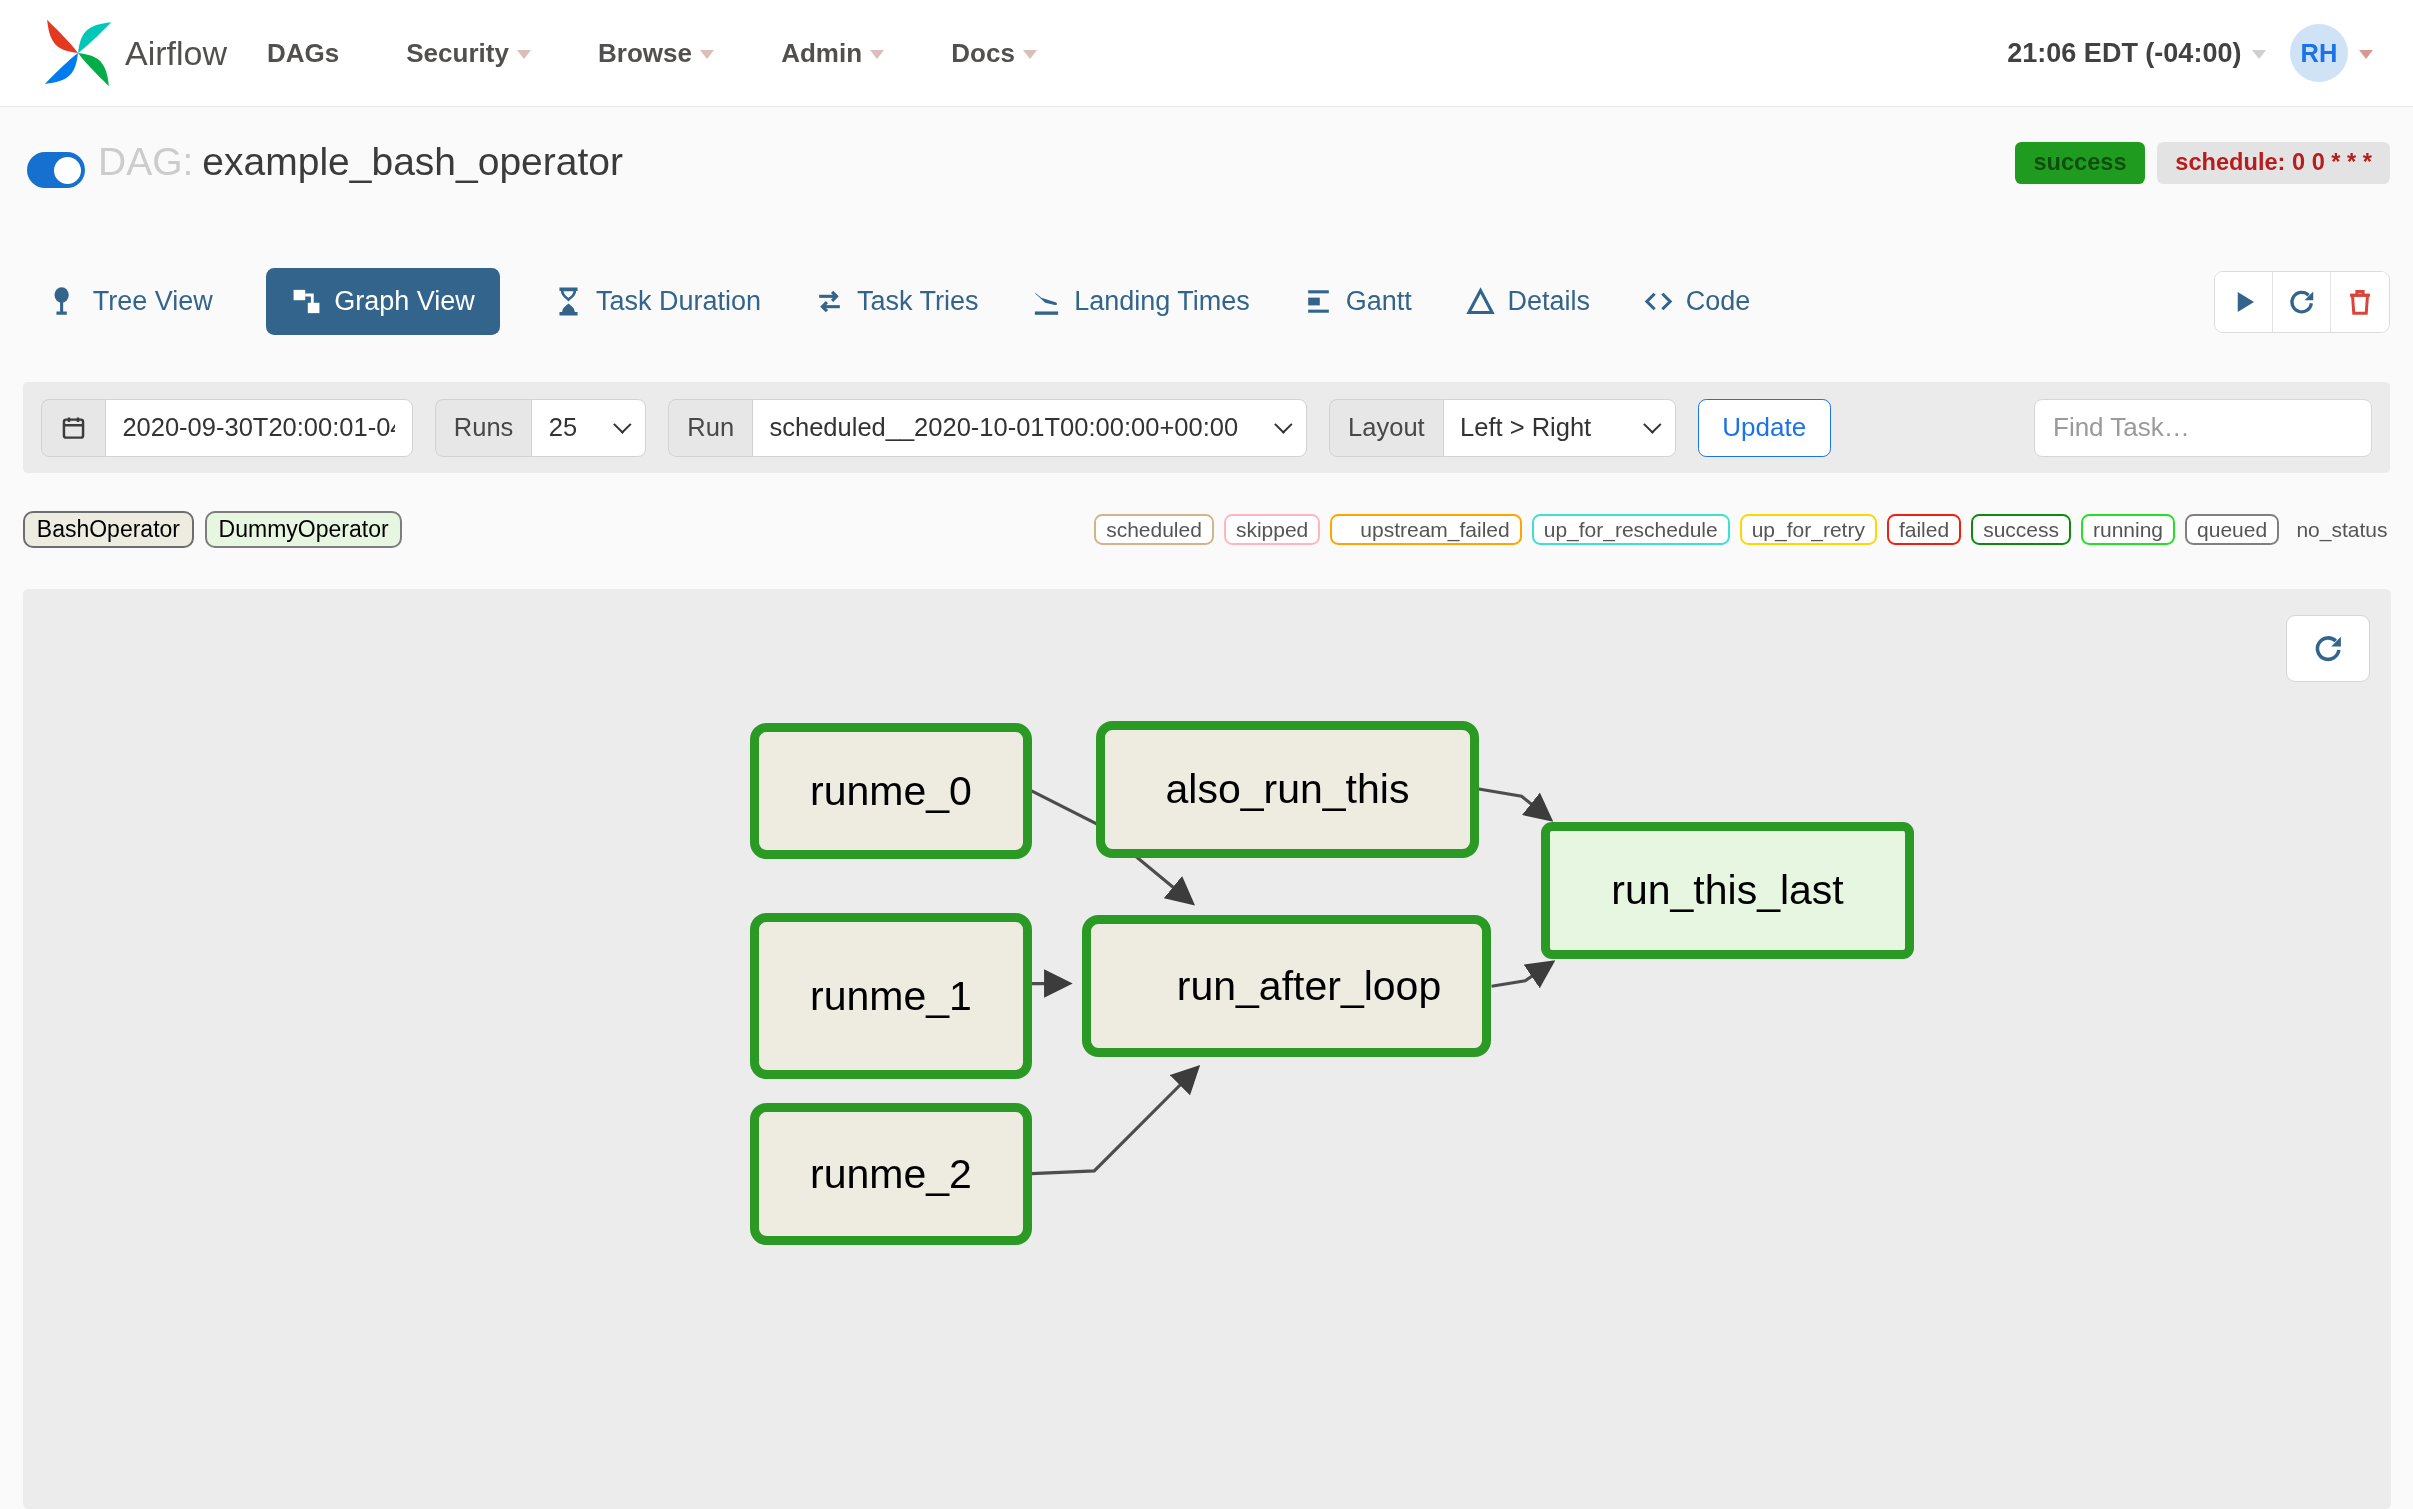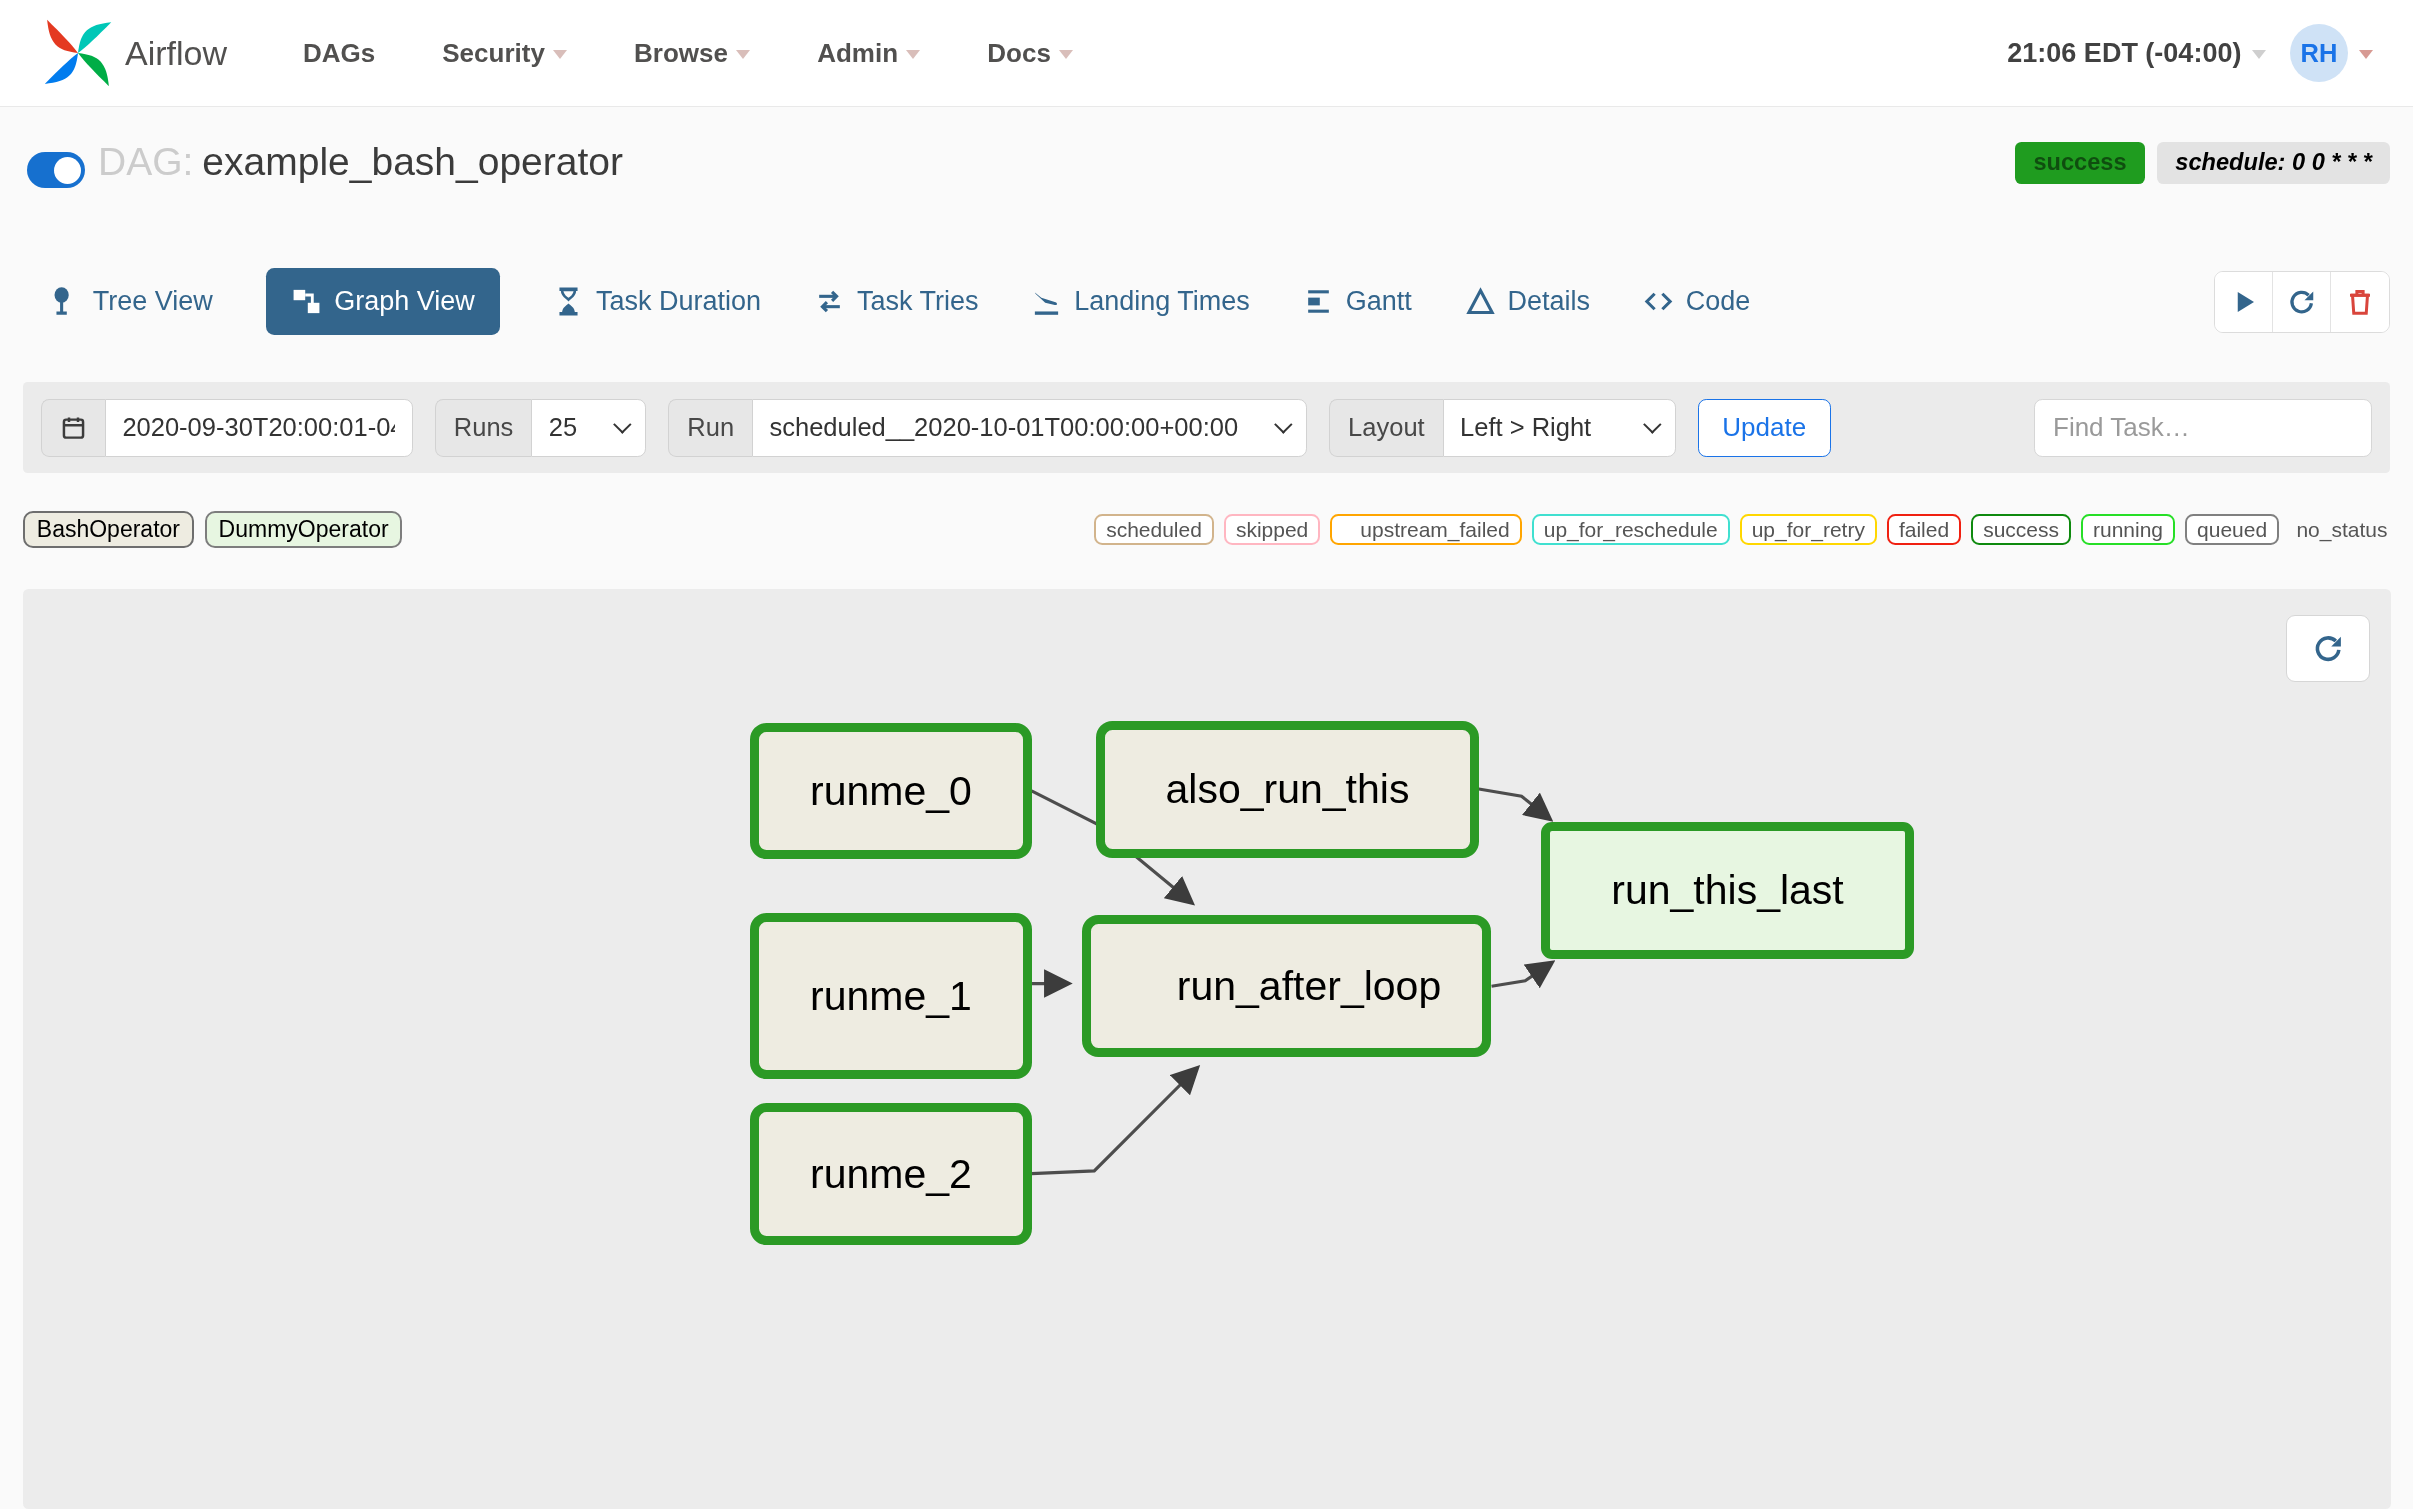--- a/index.html
+++ b/index.html
@@ -5,21 +5,21 @@
   * { margin:0; padding:0; box-sizing:border-box; }
   html,body { width:2413px; height:1510px; overflow:hidden; background:#fafafa;
               font-family:"Liberation Sans", sans-serif; }
 
   
   .navbar { position:absolute; top:0; left:0; right:0; height:107px; background:#fff;
             border-bottom:1.8px solid #e9e9e9; display:flex; align-items:center; padding:0 40px; z-index:5; }
   .brand { display:flex; align-items:center; gap:9px; }
   .brand svg { width:76px; height:76px; }
   .brand-name { font-size:34px; color:#51504f; }
-  .nav-items { display:flex; align-items:center; gap:67px; margin-left:76px; list-style:none; }
+  .nav-items { display:flex; align-items:center; gap:67px; margin-left:40px; list-style:none; }
   .nav-item { display:flex; align-items:center; gap:8.2px; font-size:26px; font-weight:bold;
               color:#51504f; cursor:pointer; }
   .caret { width:0; height:0; border-left:7.3px solid transparent; border-right:7.3px solid transparent;
            border-top:9px solid #d9beba; margin-top:3.6px; }
   .caret.gray { border-top-color:#cfcfcf; }
   .caret.rose { border-top-color:#d79a93; }
   .nav-right { margin-left:auto; display:flex; align-items:center; gap:23.6px; }
   .clock { display:flex; align-items:center; gap:11px; font-size:27px; font-weight:bold; color:#414141; }
   .avatar-wrap { display:flex; align-items:center; gap:11px; }
   .avatar { width:58px; height:58px; border-radius:50%; background:#cfe2f6; color:#1a73e8;
@@ -30,21 +30,21 @@
   .toggle { position:absolute; left:0; top:16.4px; width:58px; height:36px; border-radius:18px;
             background:#1670cf; cursor:pointer; }
   .toggle-knob { position:absolute; right:4.5px; top:4.5px; width:27px; height:27px; border-radius:50%; background:#fff; }
   .dag-title { position:absolute; left:71px; top:3.6px; font-size:39px; font-weight:500; white-space:nowrap; }
   .dag-prefix { color:#cccccc; }
   .dag-id { color:#3b3b3b; margin-left:9px; }
   .header-badges { position:absolute; right:0; top:5.5px; display:flex; gap:12.7px; }
   .badge { height:42px; display:flex; align-items:center; padding:0 18px; border-radius:6.4px;
            font-size:23.6px; font-weight:bold; }
   .badge-state { color:rgba(0,0,0,0.5); }
-  .badge-schedule { background:#e3e3e3; color:#000000;font-style:italic; }
+  .badge-schedule { background:#e3e3e3; color:#b91c1c; }
 
   
   .tabs-row { position:absolute; top:258px; left:50px; right:23px; height:87px;
               display:flex; align-items:center; gap:53px; }
   .tab { display:flex; gap:11.8px; font-size:27px; color:#33658c; cursor:pointer; }
   .tab svg { width:31px; height:31px; }
   .tab.active { background:#33658c; color:#fff; border-radius:8.2px; padding:18px 25.5px; }
   .actions { margin-left:auto; display:inline-flex; border:1.8px solid #dcdcdc; border-radius:9px;
              overflow:hidden; background:#fff; }
   .action-btn { width:58px; height:60px; display:flex; align-items:center; justify-content:center;

